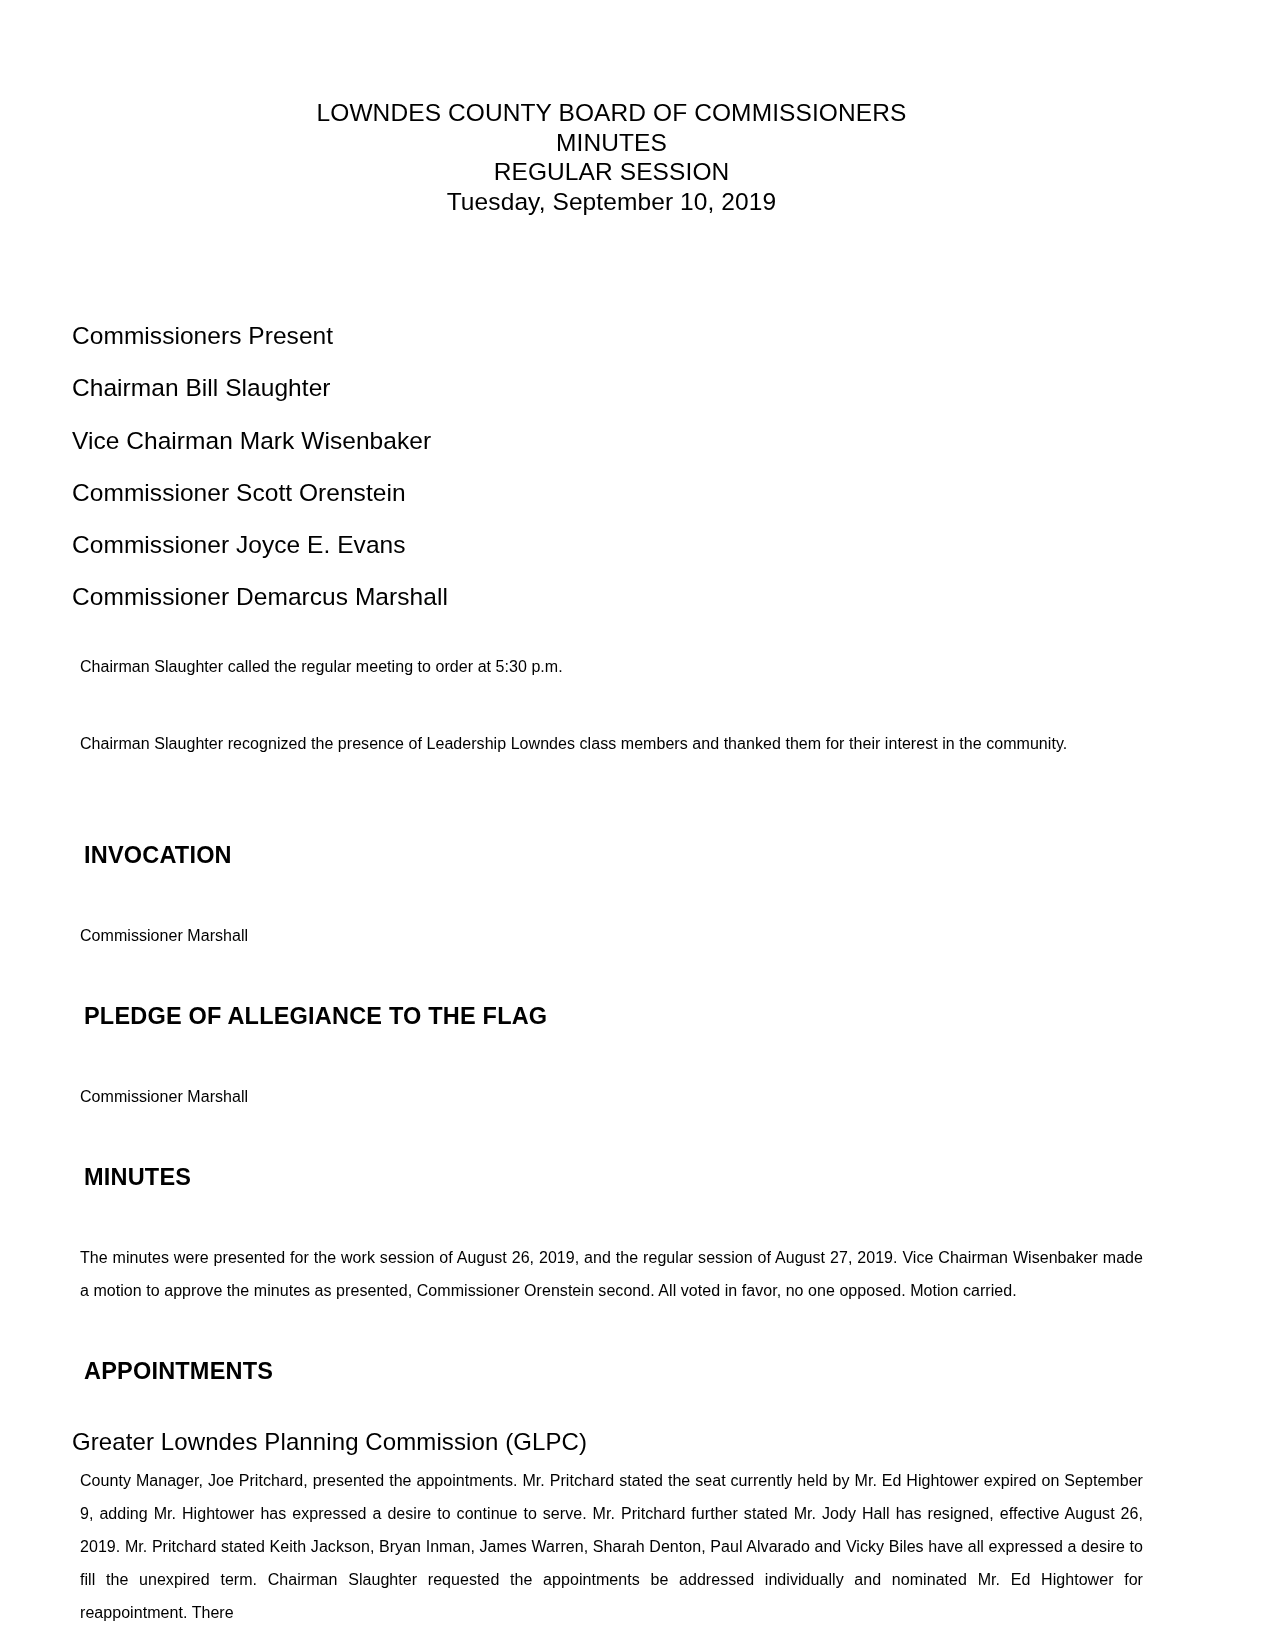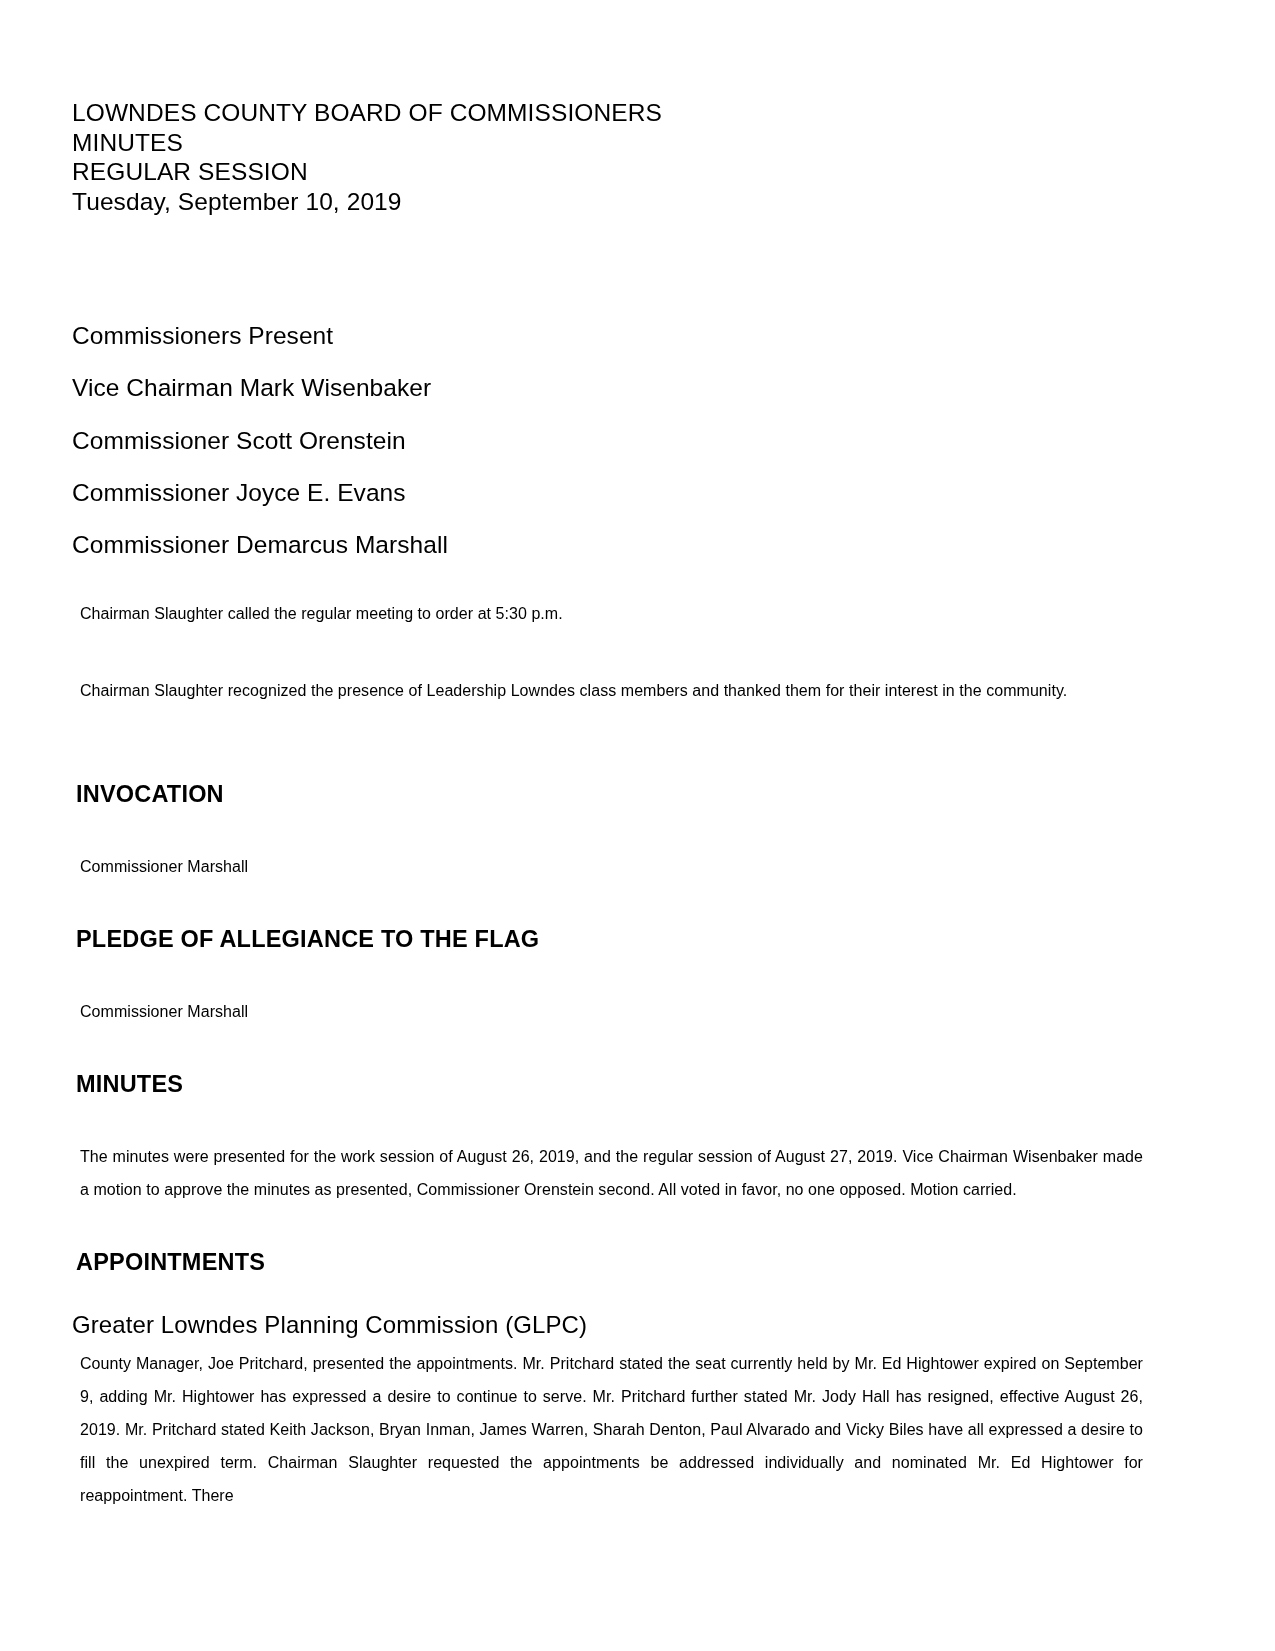--- a/index.html
+++ b/index.html
@@ -16,21 +16,21 @@
     position: relative;
     width: 1275px;
     height: 1651px;
     background: #ffffff;
     margin: 0 auto;
     box-sizing: border-box;
     padding: 98px 124px 0 72px;
     overflow: hidden;
   }
   .doc-header {
-    text-align: left;
+    text-align: center;
     font-size: 24.5px;
     line-height: 29.5px;
     letter-spacing: 0.1px;
   }
   .doc-header div {
     white-space: nowrap;
   }
   .spacer-after-header {
     height: 82px;
   }
@@ -54,21 +54,21 @@
   p.body-para.nojust {
     text-align: left;
   }
   .gap-sm { height: 28px; }
   .gap-md { height: 30px; }
   .gap-lg { height: 33px; }
   h2.section-heading {
     font-size: 23.5px;
     line-height: 28px;
     font-weight: bold;
-    margin: 4px;
+    margin: 12px;
     letter-spacing: 0.2px;
   }
   h3.sub-heading {
     font-size: 24px;
     line-height: 29px;
     font-weight: normal;
     margin: 0;
     letter-spacing: 0.1px;
   }
   .tight-follow {
@@ -84,20 +84,21 @@
     <div>LOWNDES COUNTY BOARD OF COMMISSIONERS</div>
     <div>MINUTES</div>
     <div>REGULAR SESSION</div>
     <div>Tuesday, September 10, 2019</div>
   </div>
 
   <div class="spacer-after-header"></div>
 
   <div class="roster">
     <div>Commissioners Present</div>
+    <div>Chairman Bill Slaughter</div>
     <div>Vice Chairman Mark Wisenbaker</div>
     <div>Commissioner Scott Orenstein</div>
     <div>Commissioner Joyce E. Evans</div>
     <div>Commissioner Demarcus Marshall</div>
   </div>
 
   <div class="gap-md"></div>
 
   <p class="body-para nojust">Chairman Slaughter called the regular meeting to order at 5:30 p.m.</p>
 

